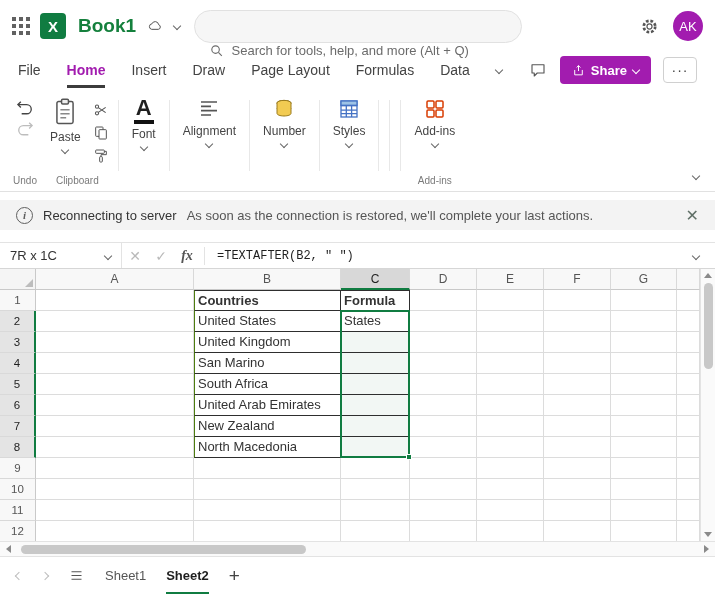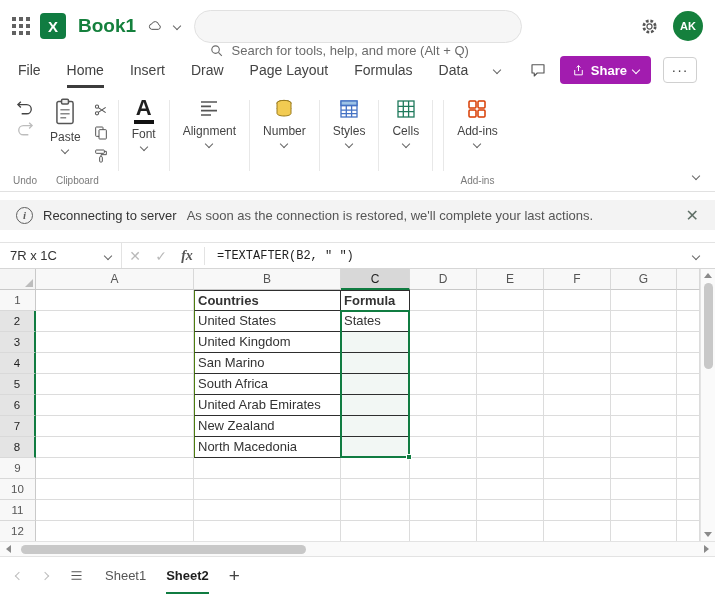--- a/index.html
+++ b/index.html
@@ -18,27 +18,27 @@
            font-weight: 700; font-size: 15px; display: flex; align-items: center; justify-content: center; }
   .doc-title { font-size: 19px; font-weight: 600; color: #15803d; margin-left: 2px; }
   .chev { display: inline-block; width: 6px; height: 6px; border-right: 1.4px solid #666; border-bottom: 1.4px solid #666; transform: rotate(45deg); }
   .chev.white { border-color: #fff; }
   .chev.light { border-color: #bdbdbd; }
   .search { position: absolute; left: 50%; transform: translateX(-50%); width: 328px; height: 33px;
             background: #f6f6f6; border: 1px solid #e1e1e1; border-radius: 17px;
             display: flex; align-items: center; gap: 8px; padding: 0 14px; cursor: text; }
   .search span { font-size: 13px; color: #6b6b6b; margin-top: 48px; }
   .top-right { margin-left: auto; display: flex; align-items: center; gap: 14px; }
-  .avatar { width: 30px; height: 30px; border-radius: 50%; background: #15803d; color: #fff;
-            font-size: 11px; font-weight: 700; display: flex; align-items: center; justify-content: center; }
+  .avatar { width: 30px; height: 30px; border-radius: 50%; background: #a21caf; color: #fff;
+            font-size: 13px; font-weight: 400; display: flex; align-items: center; justify-content: center; }
 
   
   .menubar { height: 36px; display: flex; align-items: center; gap: 26px; padding: 0 18px; font-size: 14px; }
   .menu-item { color: #444; height: 36px; display: flex; align-items: center; cursor: pointer; border-bottom: 3px solid transparent; padding-top: 3px; }
-  .menu-item.active { color: #404040; font-weight: 400; border-bottom-color: #3c3c3c; }
+  .menu-item.active { color: #a21caf; font-weight: 700; border-bottom-color: #3c3c3c; }
   .mb-right { margin-left: auto; display: flex; align-items: center; gap: 12px; }
   .icon-btn { background: none; border: none; cursor: pointer; display: flex; align-items: center; }
   .share-btn { display: flex; align-items: center; gap: 6px; background: #a21caf; color: #fff; border: none;
                border-radius: 4px; height: 28px; padding: 0 12px; font-size: 13px; font-weight: 600; cursor: pointer;
                font-family: "Liberation Sans", sans-serif; }
   .more-btn { border: 1px solid #d0d0d0; background: #fff; border-radius: 4px; height: 26px; width: 34px;
               font-size: 14px; color: #444; cursor: pointer; letter-spacing: 1px; }
 
   
   .ribbon { height: 104px; border-bottom: 1px solid #e1e1e1; display: flex; align-items: stretch; padding: 4px 8px 0; position: relative; }
@@ -284,30 +284,20 @@
             <rect x="4" y="4" width="16" height="16" fill="#fff"></rect>
             <rect x="4" y="4" width="16" height="4.5" fill="#9dc3e6"></rect>
             <path d="M4 13.2h16M9.3 8.5V20M14.6 8.5V20M4 8.5h16M4 16.6h16"></path>
           </svg>
         <span>Styles</span>
         <span class="chev"></span>
       </div>
     </div>
 
     <div class="divider"></div>
-    <div class="rgroup">
-      <div class="ritem">
-        <svg width="26" height="24" viewBox="0 0 24 24" fill="none" stroke="#1f7a5c" stroke-width="1.3">
-            <rect x="4" y="4" width="16" height="16" fill="#fff"></rect>
-            <path d="M4 9.3h16M4 14.6h16M9.3 4v16M14.6 4v16"></path>
-          </svg>
-        <span>Cells</span>
-        <span class="chev"></span>
-      </div>
-    </div>
 
     <div class="divider"></div>
 
     <div class="divider"></div>
     <div class="rgroup">
       <div class="ritem">
         <svg width="26" height="24" viewBox="0 0 24 24" fill="none" stroke="#d83b01" stroke-width="1.5">
             <rect x="4" y="4" width="7" height="7" rx="1"></rect>
             <rect x="13" y="4" width="7" height="7" rx="1"></rect>
             <rect x="4" y="13" width="7" height="7" rx="1"></rect>

